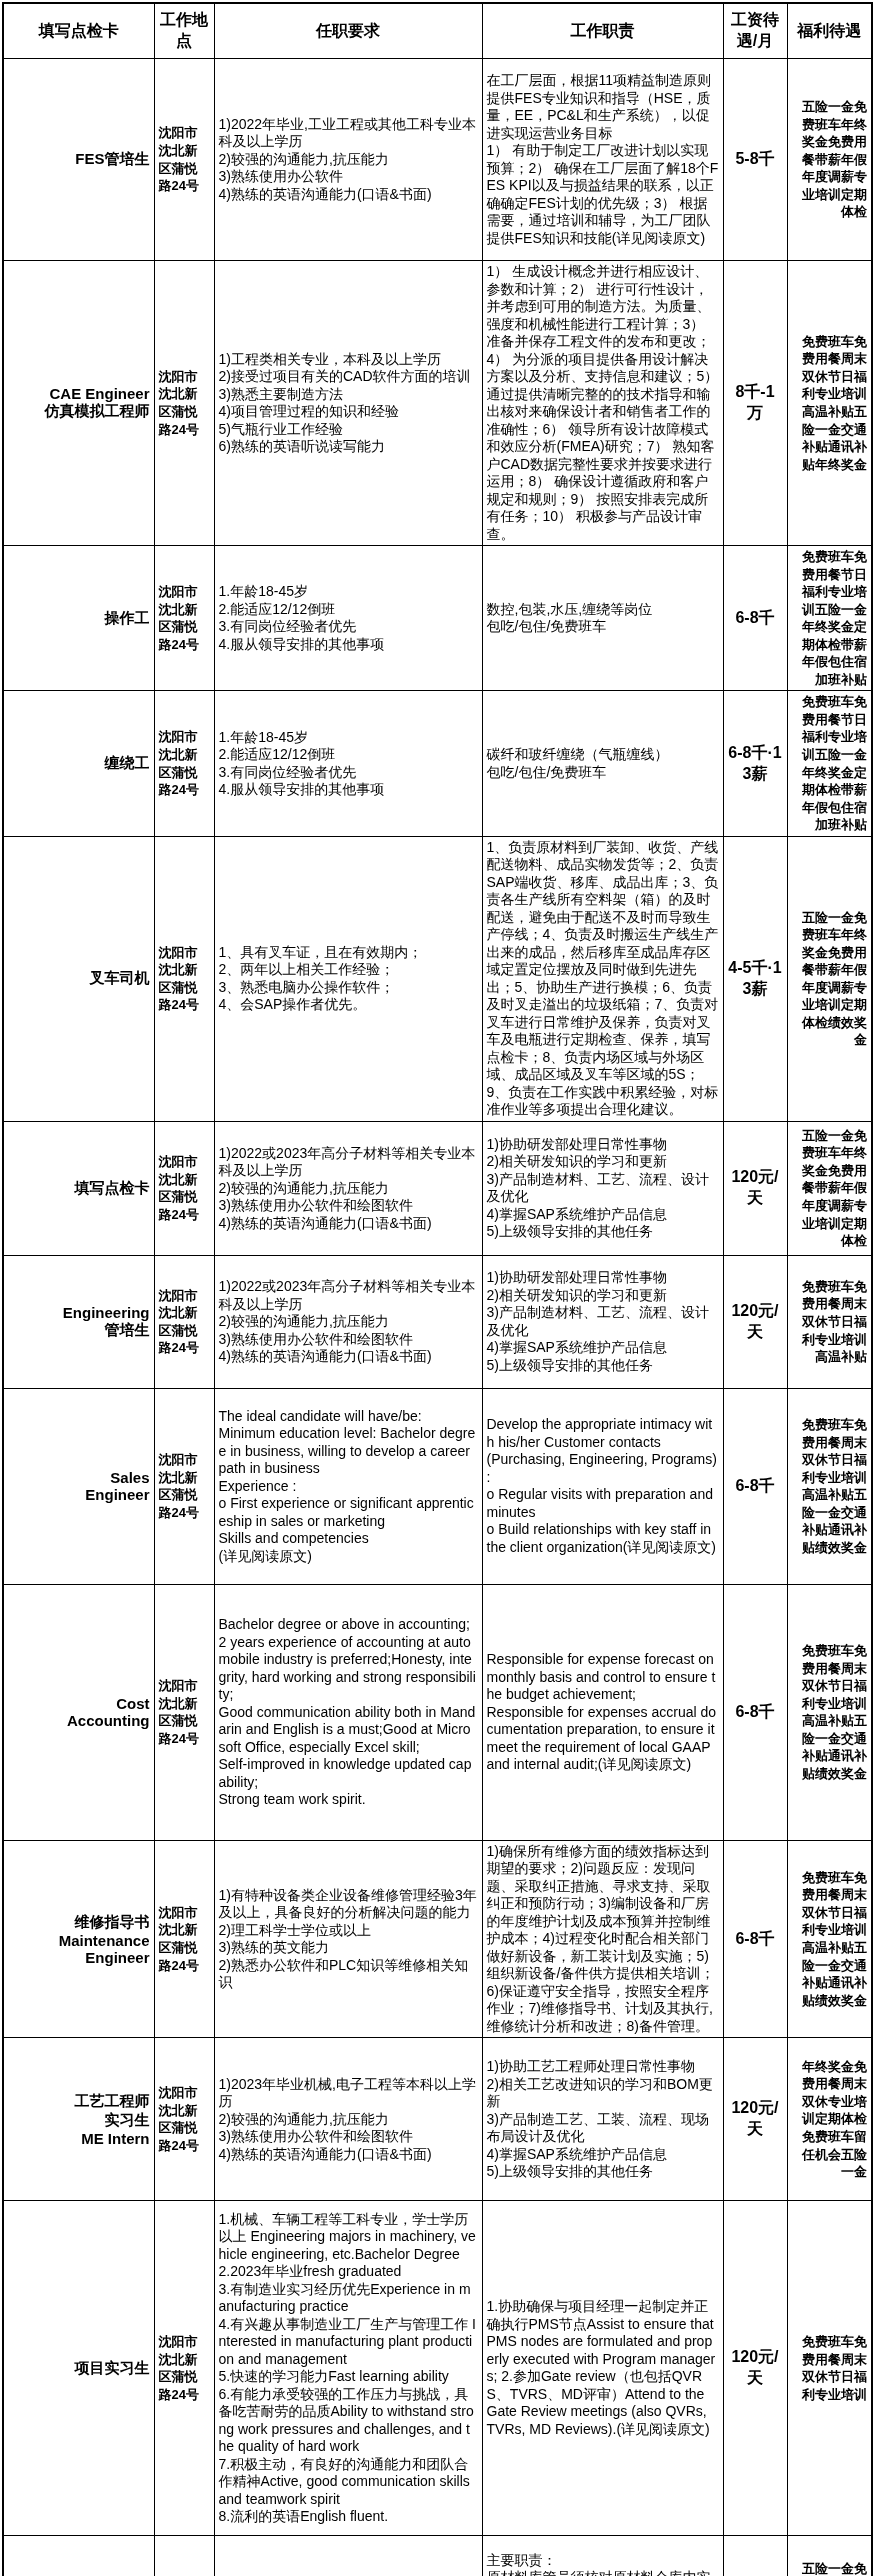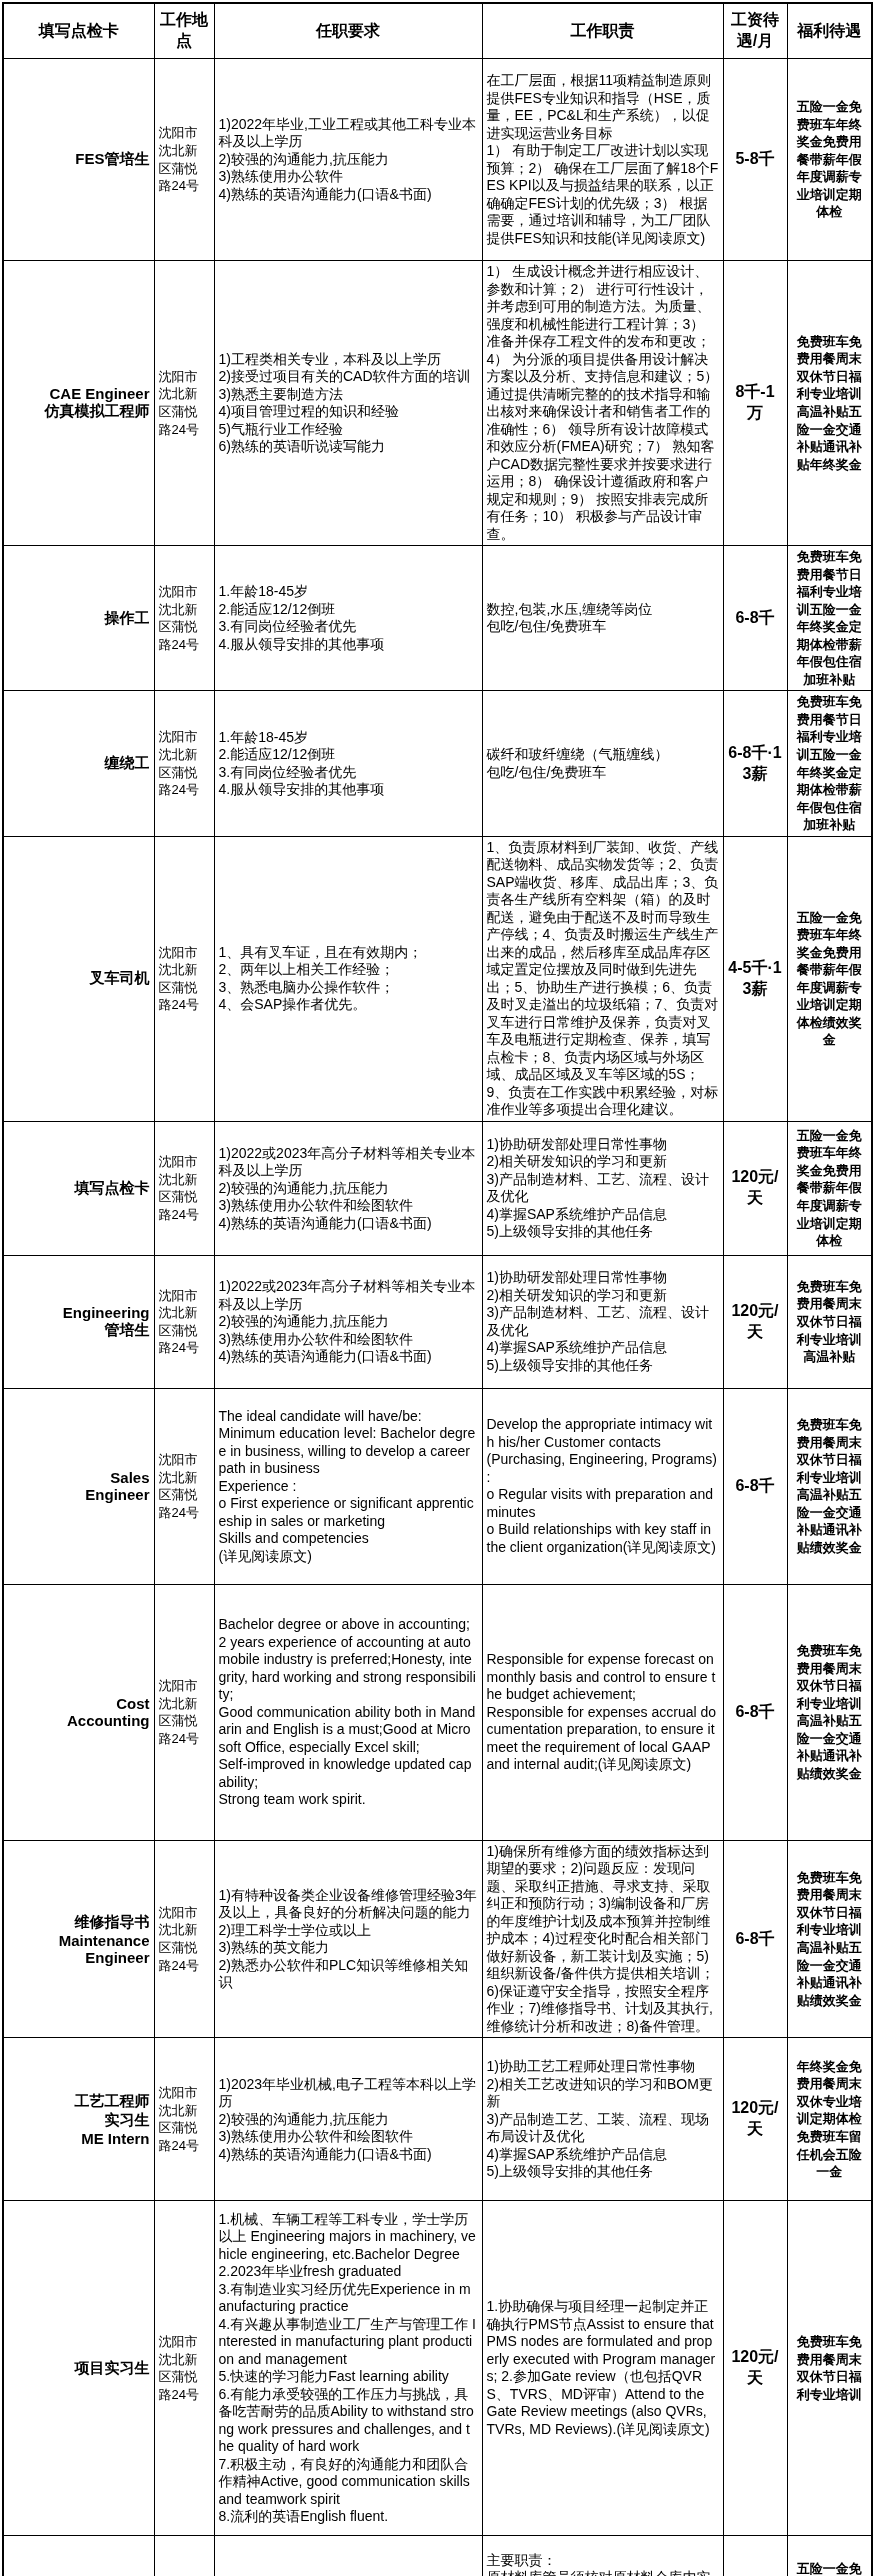--- a/index.html
+++ b/index.html
@@ -1,24 +1,24 @@
 <!DOCTYPE html>
 <html><head>
 <meta charset="utf-8">
 <style>
   html,body{margin:0;padding:0;background:#fff;}
   body{font-family:"Liberation Sans","DejaVu Sans",sans-serif;color:#000;}
   table.jobs{border-collapse:collapse;width:871px;margin:2px;table-layout:fixed;border:2px solid #000;}
   .jobs th,.jobs td{border:1px solid #000;padding:2px 4px;vertical-align:middle;word-break:break-all;}
   .jobs th{font-size:16px;font-weight:bold;text-align:center;padding:6px 2px;}
   .pos{font-weight:bold;text-align:right;font-size:15px;white-space:pre-wrap;word-break:normal;}
-  .loc{font-weight:normal;font-size:13px;text-align:left;padding:2px 2px;line-height:1.35;}
+  .loc{font-weight:bold;font-size:13px;text-align:left;padding:2px 2px;line-height:1.35;}
   .req,.dut{font-size:14px;line-height:1.25;white-space:pre-wrap;text-align:left;}
   .sal{font-weight:bold;font-size:16px;text-align:center;word-break:normal;white-space:normal;}
-  .ben{font-weight:bold;font-size:13px;text-align:center;line-height:1.35;}
+  .ben{font-weight:bold;font-size:13px;text-align:right;line-height:1.35;}
 </style>
 </head>
 <body>
 
 <table class="jobs">
   <colgroup>
     <col style="width:151px">
       <col style="width:60px">
       <col style="width:268px">
     <col style="width:241px">

